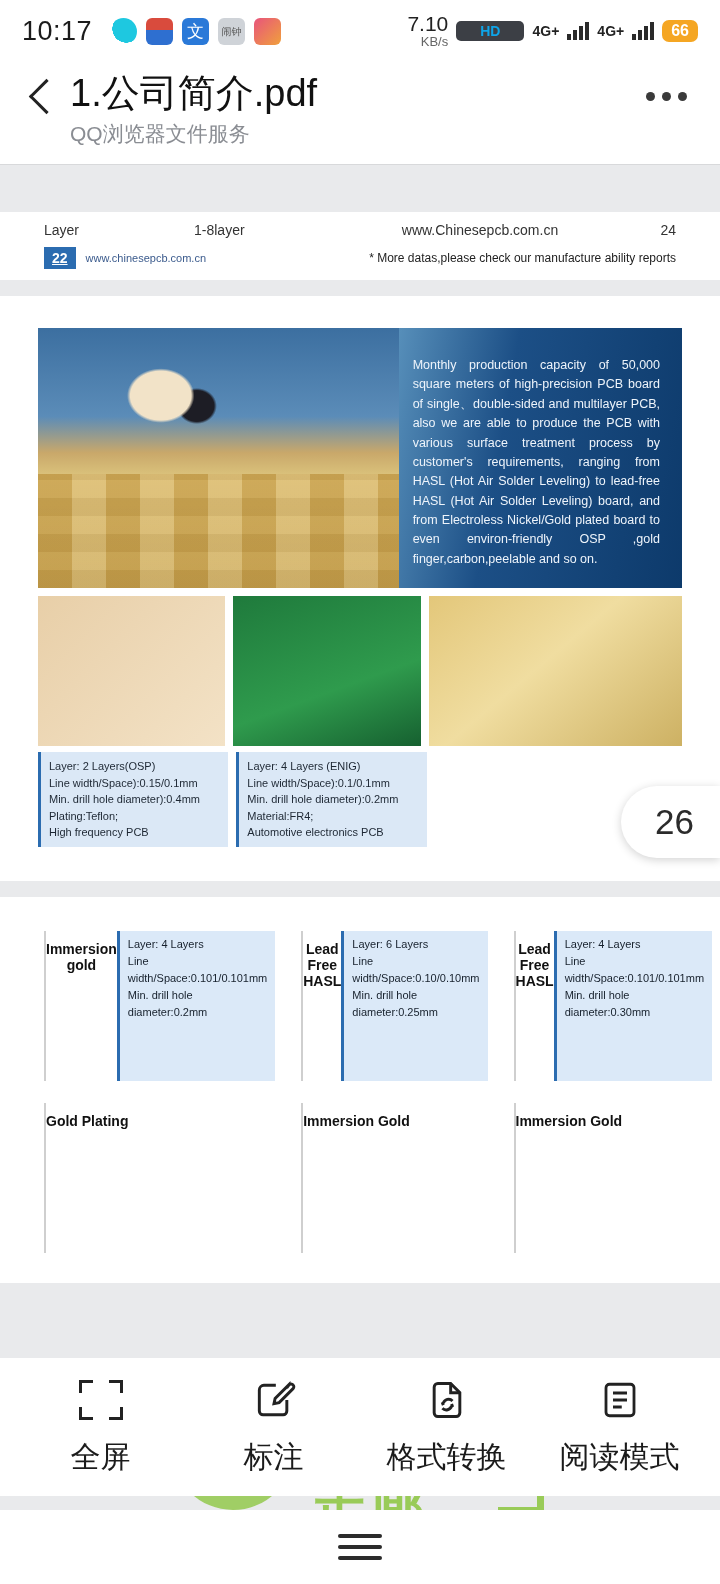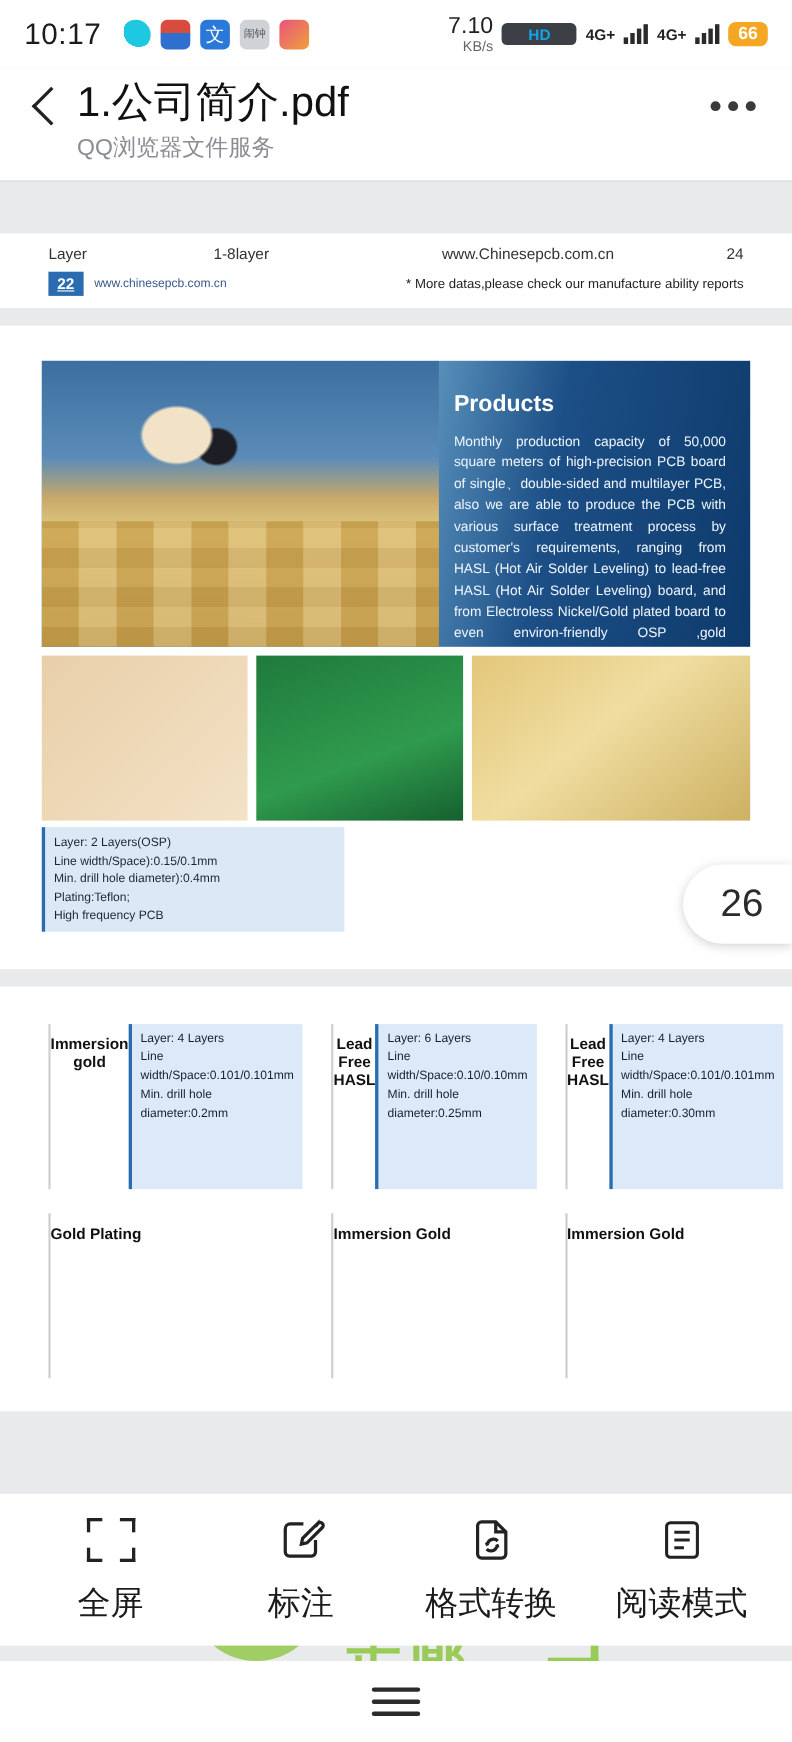--- a/index.html
+++ b/index.html
@@ -276,38 +276,44 @@
       <span class="tail-num">22</span>
       <span>www.chinesepcb.com.cn</span>
       <span class="tail-note">* More datas,please check our manufacture ability reports</span>
     </div>
   </div>
 
   <div class="page page25">
     <div class="hero">
       <div class="hero-photo"></div>
       <div class="hero-text">
-        <h3>Products</h3>
         <p>Monthly production capacity of 50,000 square meters of high-precision PCB board of single、double-sided and multilayer PCB, also we are able to produce the PCB with various surface treatment process by customer's requirements, ranging from HASL (Hot Air Solder Leveling) to lead-free HASL (Hot Air Solder Leveling) board, and from Electroless Nickel/Gold plated board to even environ-friendly OSP ,gold finger,carbon,peelable and so on.</p>
       </div>
     </div>
 
     <div class="row-imgs">
       <div class="ri a"></div>
       <div class="ri b"></div>
       <div class="ri c"></div>
     </div>
 
     <div class="cap-row">
       <div class="cap c1">
         <div>Layer: 2 Layers(OSP)</div>
         <div>Line width/Space):0.15/0.1mm</div>
         <div>Min. drill hole diameter):0.4mm</div>
         <div>Plating:Teflon;</div>
         <div>High frequency PCB</div>
+      </div>
+      <div class="cap c1">
+        <div>Layer: 4 Layers (ENIG)</div>
+        <div>Line width/Space):0.1/0.1mm</div>
+        <div>Min. drill hole diameter):0.2mm</div>
+        <div>Material:FR4;</div>
+        <div>Automotive electronics PCB</div>
       </div>
       <div class="cap w"></div>
     </div>
   </div>
 
   <div class="page page26">
     <div class="grid3">
 
       <div class="cell">
         <div class="pcb g1"></div>

